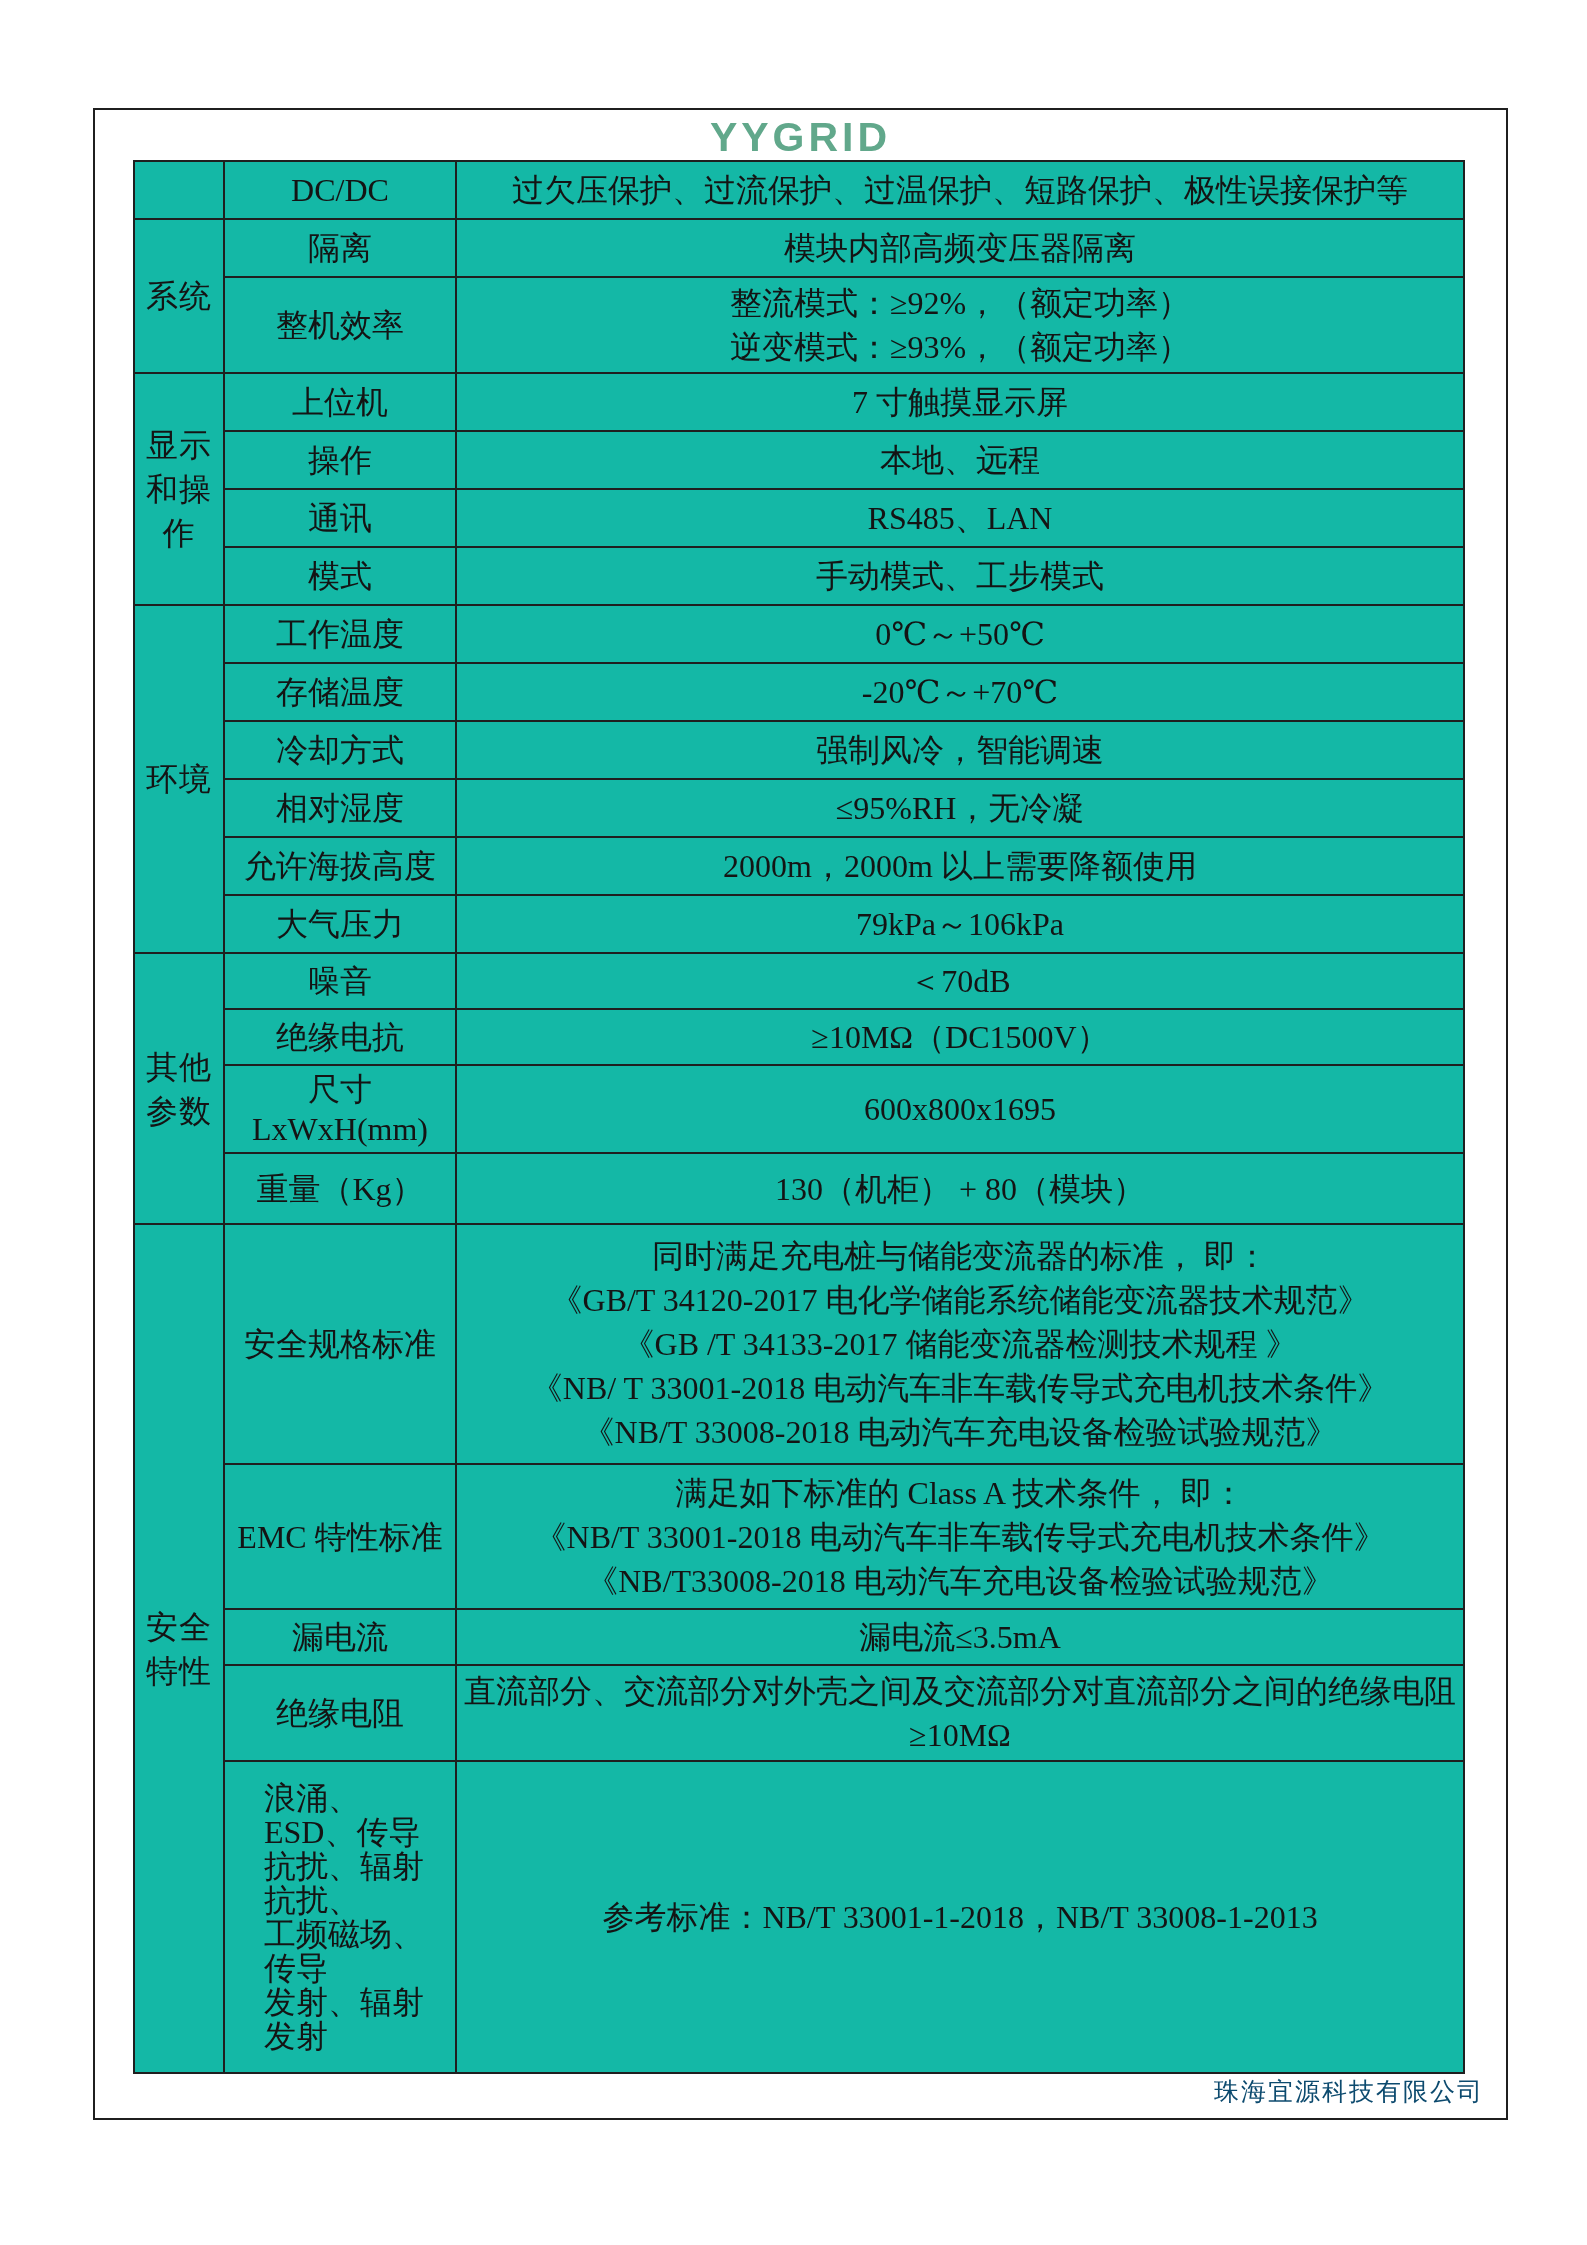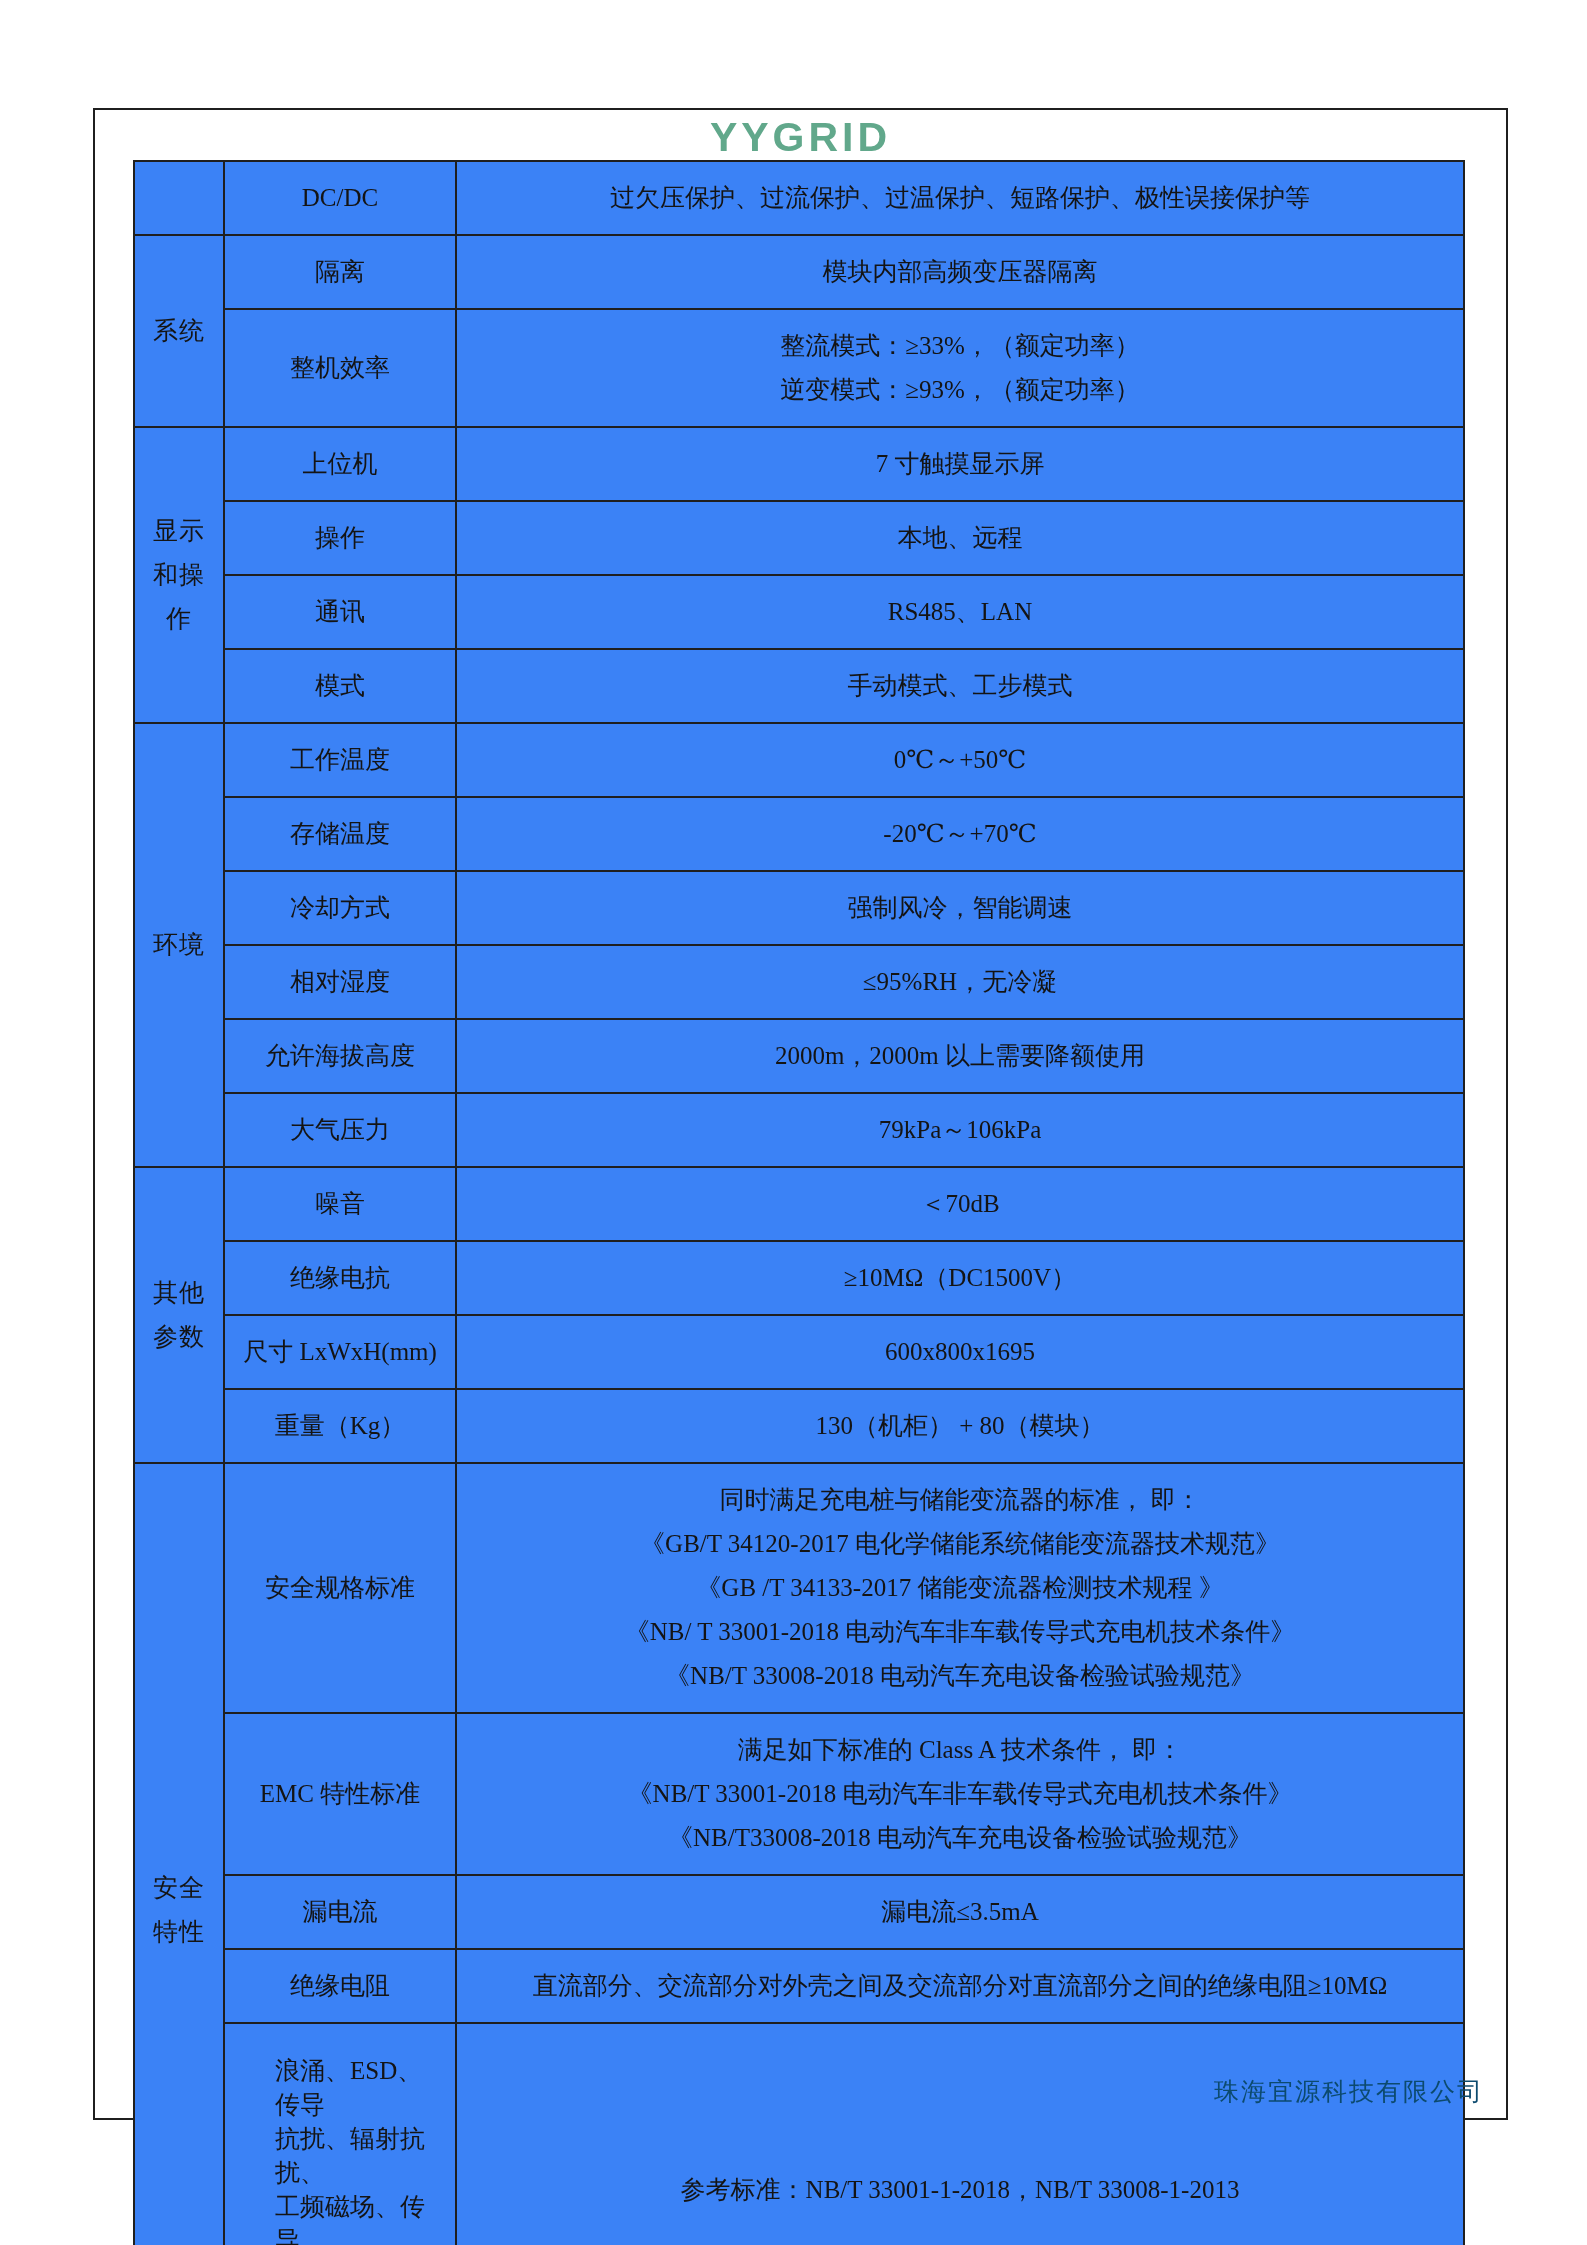--- a/index.html
+++ b/index.html
@@ -16,22 +16,22 @@
   .logo {
     position:absolute; top:4px; left:0; width:100%; text-align:center;
     font-family:"Liberation Sans","DejaVu Sans",sans-serif;
     font-weight:bold; font-size:41px; letter-spacing:4px; color:#61a88b;
   }
   table.spec {
     position:absolute; left:38px; top:50px;
     border-collapse:collapse; table-layout:fixed; width:1330px;
   }
   table.spec td {
-    border:2px solid #1f1f1f; padding:14px; vertical-align:middle;
-    font-size:25px; line-height:1.35; text-align:center; background:#3b82f6;
+    border:2px solid #1f1f1f; padding:3px; vertical-align:middle;
+    font-size:32px; line-height:1.35; text-align:center; background:#14b8a6;
   }
   col.c1 { width:90px; }
   col.c2 { width:232px; }
   col.c3 { width:1008px; }
   .cat-cell  { letter-spacing:1px;margin-left:43px; }
   .cat-cell div  { line-height:44px; }
   .param-cell div { line-height:40px; }
   .value-cell div { line-height:44px; }
   .param-spread {
     height:100%; display:flex; flex-direction:column;
@@ -79,21 +79,21 @@
             </td>
           <td class="value-cell">
               <div>模块内部高频变压器隔离</div>
             </td>
         </tr>
         <tr style="height:92px">
           <td class="param-cell">
               <div>整机效率</div>
             </td>
           <td class="value-cell">
-            <div>整流模式：≥33%，（额定功率）</div>
+            <div>整流模式：≥92%，（额定功率）</div>
             <div>逆变模式：≥93%，（额定功率）</div>
           </td>
         </tr>
 
         <tr style="height:58px">
           <td class="cat-cell" rowspan="4">
             <div>显示</div>
             <div>和操</div>
             <div>作</div>
           </td>

